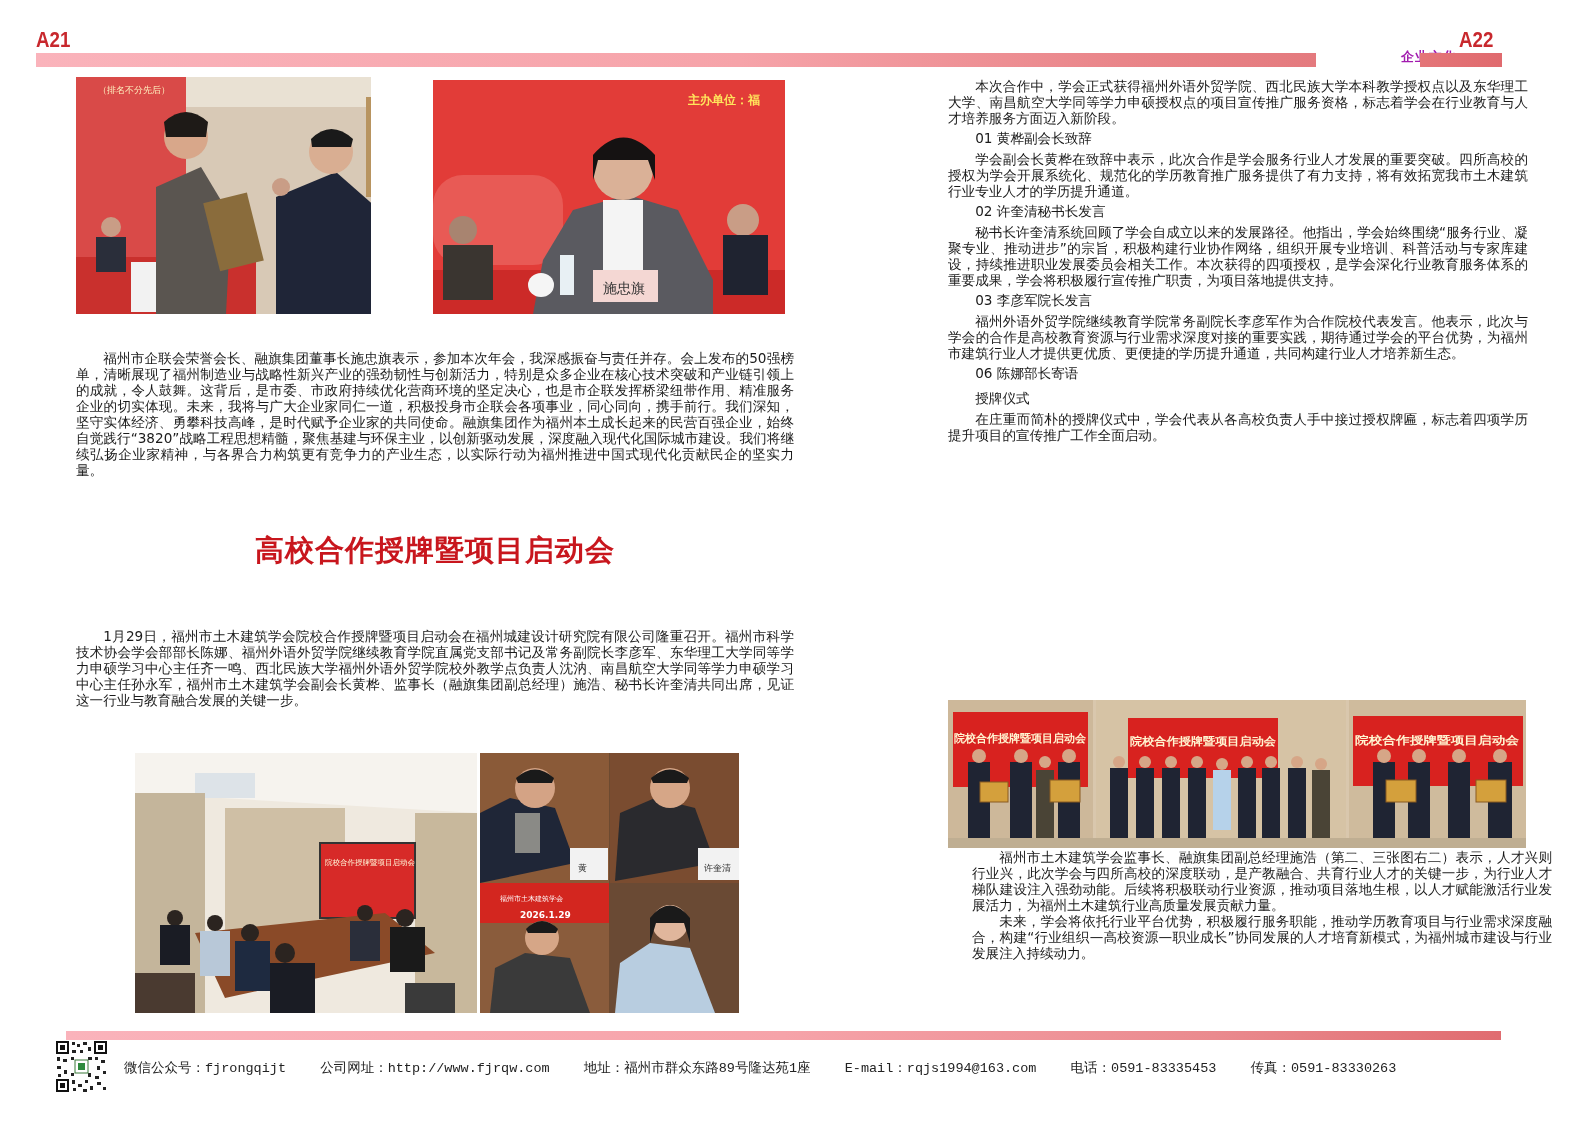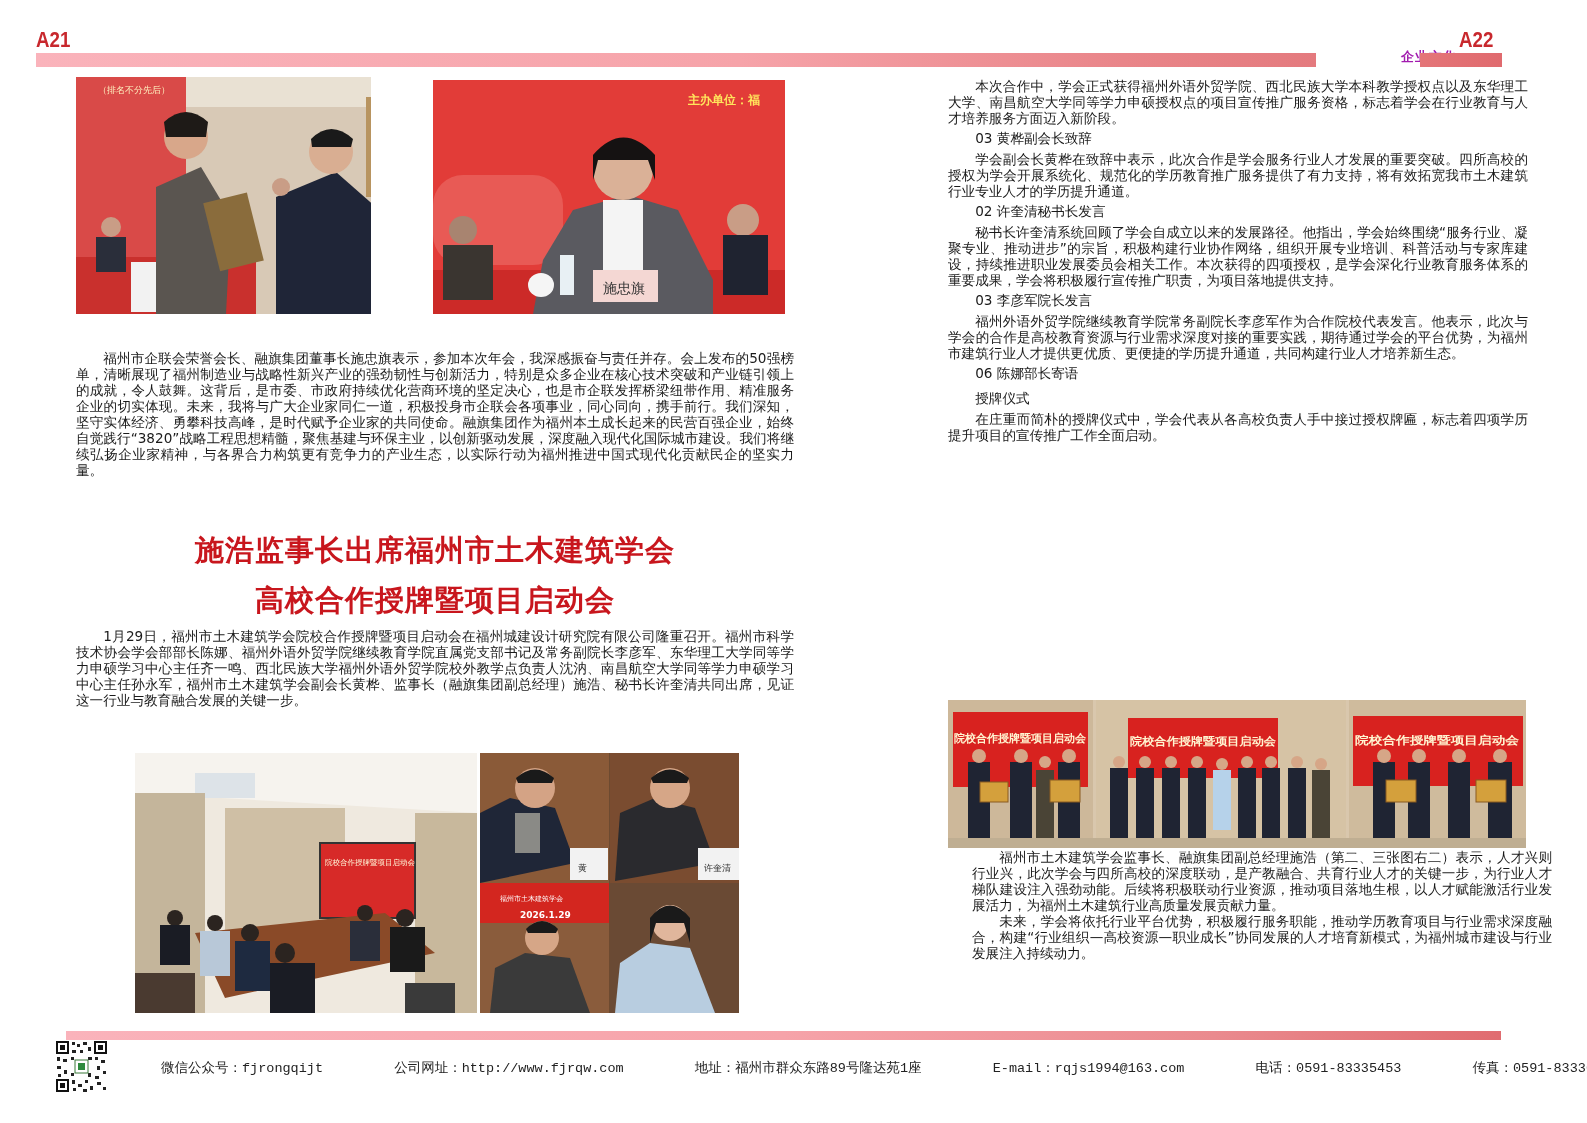--- a/index.html
+++ b/index.html
@@ -21,21 +21,21 @@
 
   #left-col { left: 76px; width: 718px; }
   #right-col { left: 948px; width: 580px; }
 
   .photo { position: absolute; overflow: hidden; }
   .headline { position: absolute; left: 76px; width: 718px; text-align: center; color: #c8161d; font-weight: bold; font-size: 29px; line-height: 50px; letter-spacing: 1px; }
 
   .footer-bar { position: absolute; top: 1031px; left: 66px; width: 1435px; height: 9px;
     background: linear-gradient(90deg, #fab3bb 0%, #f6a3a9 50%, #ea8a8e 80%, #e06c70 100%); }
   .footer { position: absolute; top: 1059px; left: 124px; font-family: "Liberation Mono", monospace; font-size: 13.5px; color: #222; white-space: nowrap; }
-  .footer span { margin-right: 26px; margin-left: 37px; }
+  .footer span { margin-right: 26px; }
   .qr { position: absolute; left: 55px; top: 1040px; width: 53px; height: 53px; }
 </style>
 </head>
 <body>
 
 <div id="pn-left" class="page-num">A21</div>
 <div id="pn-right" class="page-num">A22</div>
 <div id="hb-left" class="header-bar"></div>
 <div class="section-label">企业文化</div>
 <div id="hb-right" class="header-bar"></div>
@@ -80,21 +80,20 @@
     <ellipse cx="108" cy="205" rx="13" ry="12" fill="#f5f5f5"></ellipse>
     <text x="255" y="24" font-size="12" font-weight="bold" fill="#ffe55c" font-family="DejaVu Sans, sans-serif">主办单位：福</text>
   </svg>
 </div>
 
 <div id="left-col" class="col" style="top:314px;margin-top:36px;">
   <p class="para">福州市企联会荣誉会长、融旗集团董事长施忠旗表示，参加本次年会，我深感振奋与责任并存。会上发布的50强榜单，清晰展现了福州制造业与战略性新兴产业的强劲韧性与创新活力，特别是众多企业在核心技术突破和产业链引领上的成就，令人鼓舞。这背后，是市委、市政府持续优化营商环境的坚定决心，也是市企联发挥桥梁纽带作用、精准服务企业的切实体现。未来，我将与广大企业家同仁一道，积极投身市企联会各项事业，同心同向，携手前行。我们深知，坚守实体经济、勇攀科技高峰，是时代赋予企业家的共同使命。融旗集团作为福州本土成长起来的民营百强企业，始终自觉践行“3820”战略工程思想精髓，聚焦基建与环保主业，以创新驱动发展，深度融入现代化国际城市建设。我们将继续弘扬企业家精神，与各界合力构筑更有竞争力的产业生态，以实际行动为福州推进中国式现代化贡献民企的坚实力量。</p>
 </div>
 
 <div class="headline" style="top:525px;">
-  <div>施浩监事长出席福州市土木建筑学会</div>
   <div>高校合作授牌暨项目启动会</div>
 </div>
 
 <div class="col" style="left:76px; width:718px; top:628px;">
   <p class="para">1月29日，福州市土木建筑学会院校合作授牌暨项目启动会在福州城建设计研究院有限公司隆重召开。福州市科学技术协会学会部部长陈娜、福州外语外贸学院继续教育学院直属党支部书记及常务副院长李彦军、东华理工大学同等学力申硕学习中心主任齐一鸣、西北民族大学福州外语外贸学院校外教学点负责人沈汭、南昌航空大学同等学力申硕学习中心主任孙永军，福州市土木建筑学会副会长黄桦、监事长（融旗集团副总经理）施浩、秘书长许奎清共同出席，见证这一行业与教育融合发展的关键一步。</p>
 </div>
 
 <div class="photo" style="left:135px; top:753px; width:342px; height:260px;">
   <svg width="342" height="260" viewBox="0 0 342 260">
     <rect width="342" height="260" fill="#efe9df"></rect>
@@ -147,21 +146,21 @@
     <path d="M46 176 Q62 160 78 176 L76 180 L48 180 Z" fill="#1a1a1a"></path>
     <rect x="130" y="130" width="129" height="130" fill="#6a4a34"></rect>
     <path d="M140 210 L170 190 L210 195 L235 260 L135 260 Z" fill="#b8cde0"></path>
     <circle cx="190" cy="170" r="18" fill="#e0b69c"></circle>
     <path d="M170 165 Q190 140 210 165 L210 190 L204 170 L176 170 L170 190 Z" fill="#1a1a1a"></path>
   </svg>
 </div>
 
 <div id="right-col" class="col" style="top:78px;">
   <p class="para">本次合作中，学会正式获得福州外语外贸学院、西北民族大学本科教学授权点以及东华理工大学、南昌航空大学同等学力申硕授权点的项目宣传推广服务资格，标志着学会在行业教育与人才培养服务方面迈入新阶段。</p>
-  <p class="sub">03 黄桦副会长致辞</p>
+  <p class="sub">01 黄桦副会长致辞</p>
   <p class="para">学会副会长黄桦在致辞中表示，此次合作是学会服务行业人才发展的重要突破。四所高校的授权为学会开展系统化、规范化的学历教育推广服务提供了有力支持，将有效拓宽我市土木建筑行业专业人才的学历提升通道。</p>
   <p class="sub">02 许奎清秘书长发言</p>
   <p class="para">秘书长许奎清系统回顾了学会自成立以来的发展路径。他指出，学会始终围绕“服务行业、凝聚专业、推动进步”的宗旨，积极构建行业协作网络，组织开展专业培训、科普活动与专家库建设，持续推进职业发展委员会相关工作。本次获得的四项授权，是学会深化行业教育服务体系的重要成果，学会将积极履行宣传推广职责，为项目落地提供支持。</p>
   <p class="sub">03 李彦军院长发言</p>
   <p class="para">福州外语外贸学院继续教育学院常务副院长李彦军作为合作院校代表发言。他表示，此次与学会的合作是高校教育资源与行业需求深度对接的重要实践，期待通过学会的平台优势，为福州市建筑行业人才提供更优质、更便捷的学历提升通道，共同构建行业人才培养新生态。</p>
   <p class="sub">06 陈娜部长寄语</p>
   <p class="sub">授牌仪式</p>
   <p class="para">在庄重而简朴的授牌仪式中，学会代表从各高校负责人手中接过授权牌匾，标志着四项学历提升项目的宣传推广工作全面启动。</p>
 </div>
 

